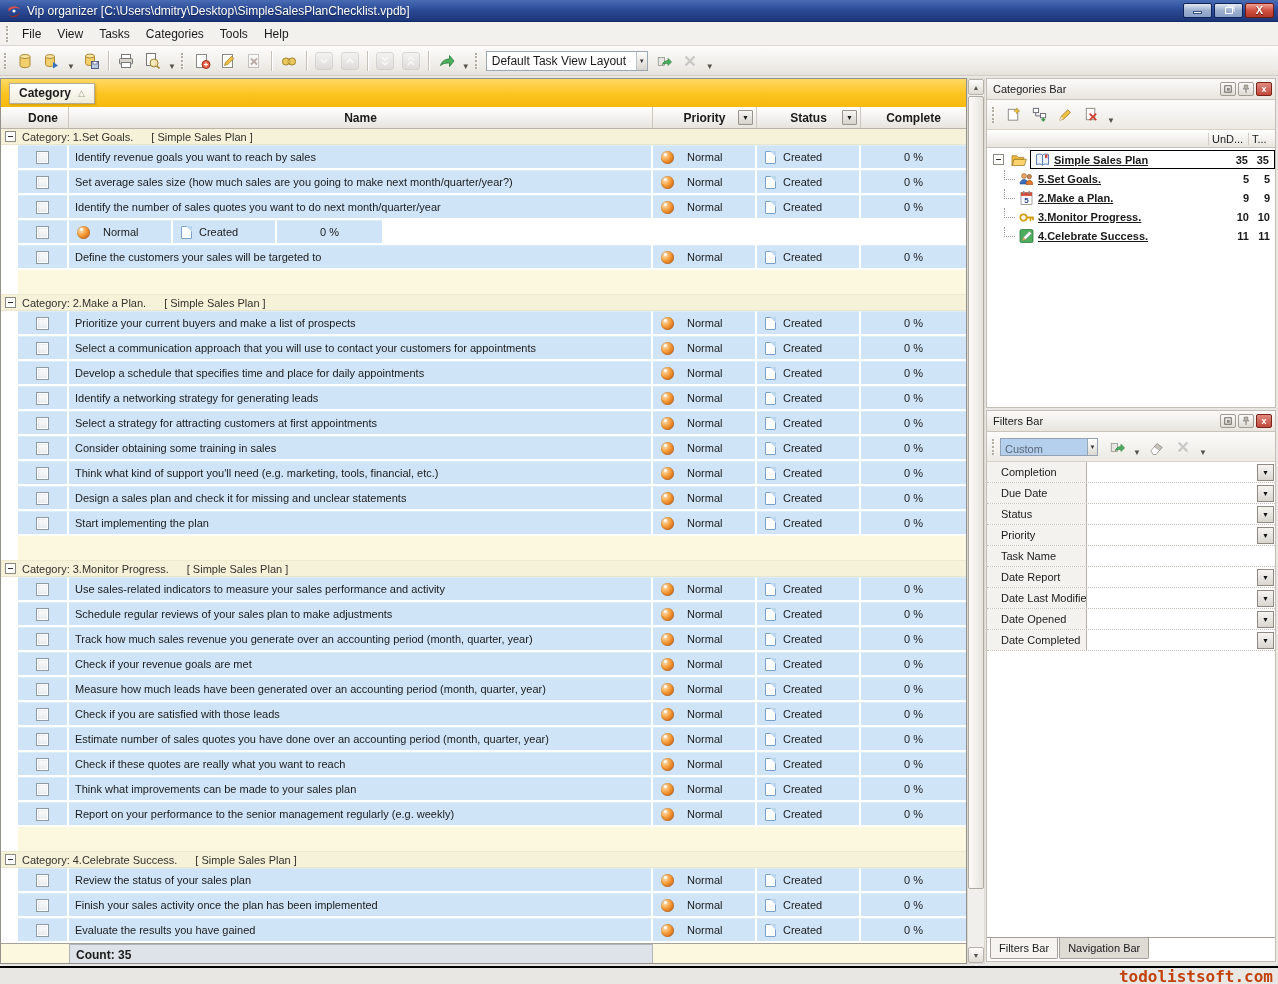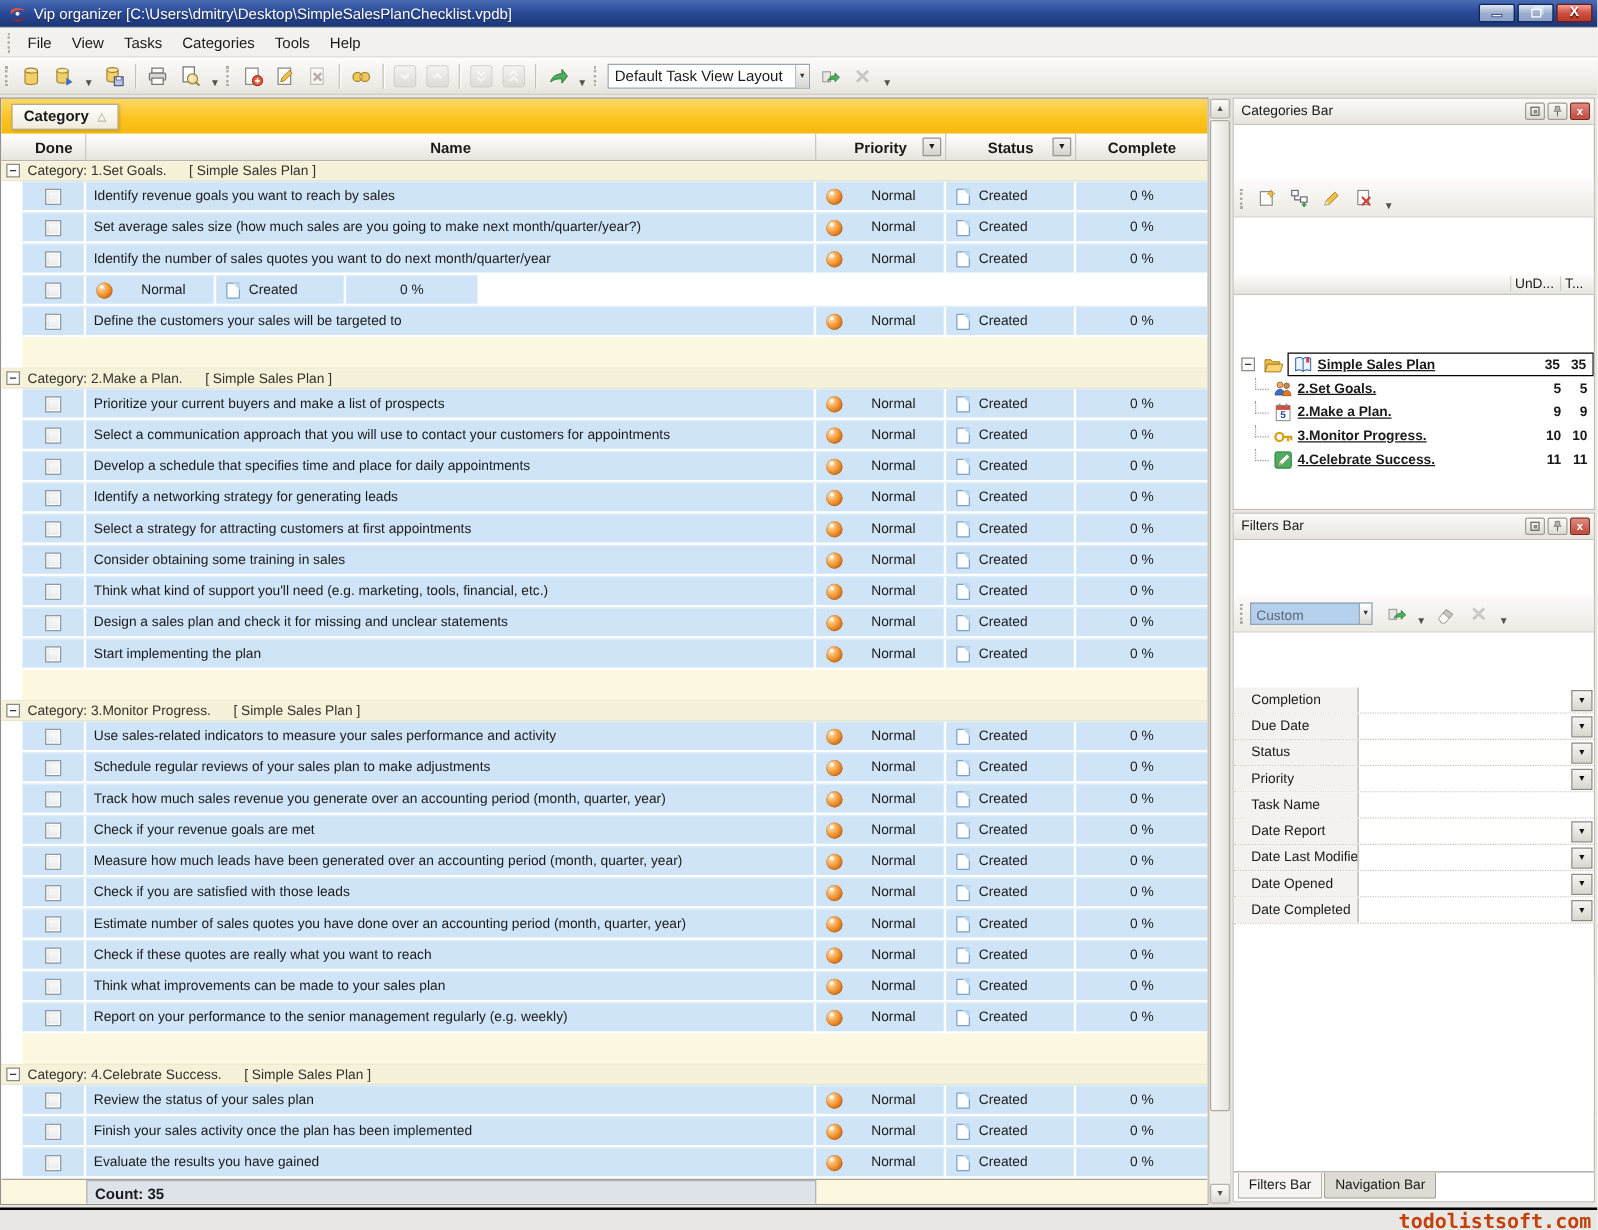--- a/index.html
+++ b/index.html
@@ -58,21 +58,21 @@
   .rows{flex:1;display:flex;flex-direction:column;background:#fff;overflow:hidden;}
   .cat-row{height:16px;flex:0 0 auto;display:flex;align-items:center;background:#f6f1d9;border-bottom:1px solid #eae5cc;color:#33322c;}
   .exp{width:11px;height:11px;border:1px solid #8a8a80;background:#fff;margin:0 6px 0 4px;position:relative;flex:0 0 auto;}
   .exp::after{content:"";position:absolute;left:2px;top:4px;width:5px;height:1px;background:#333;}
   .cat-label{margin-right:18px;}
   .task-row{height:25px;flex:0 0 auto;display:flex;}
   .cell{background:#cfe5f7;border-right:2px solid #fff;border-bottom:2px solid #fff;border-top:1px solid #dcedfa;display:flex;align-items:center;}
   .c-ind{width:17px;background:#fff;border:none;}
   .c-done{width:51px;justify-content:center;}
   .c-name{width:584px;padding-left:6px;}
-  .c-pri{width:104px;padding-left:8px;gap:23px;}
+  .c-pri{width:104px;padding-left:8px;gap:13px;}
   .c-status{width:104px;padding-left:8px;gap:7px;}
   .c-comp{width:105px;justify-content:center;border-right:none;}
   .cb{width:13px;height:13px;border:1px solid #8f9ba3;background:linear-gradient(#fdfdfd,#e7ebee);box-shadow:inset 0 0 0 1px #fff,inset 1px 1px 2px rgba(110,130,150,.35);}
   .ball{width:13px;height:13px;border-radius:50%;position:relative;flex:0 0 auto;
     background:radial-gradient(circle at 4px 4px,#ffe4bc 0%,#f59a36 45%,#ce6a18 78%,#9a4c0e 100%);box-shadow:inset 0 0 1px rgba(90,40,0,.6);}
   .ball::after{content:"";position:absolute;left:3px;top:2.5px;width:3px;height:3px;border-radius:50%;background:rgba(255,255,255,.9);}
   .pgico{width:11px;height:13px;background:#fff;border:1px solid #7aa0cc;position:relative;flex:0 0 auto;border-radius:1px;}
   .pgico::after{content:"";position:absolute;right:-1px;top:-1px;border-style:solid;border-width:0 6px 6px 0;border-color:transparent #bcd6ee transparent transparent;}
   .spacer-row{height:25px;flex:0 0 auto;background:#fcf8e0;border-bottom:1px solid #eeead0;position:relative;}
   .spacer-row::before{content:"";position:absolute;left:0;top:0;width:17px;height:100%;background:#fff;}
@@ -81,21 +81,21 @@
   .count-cell{width:584px;background:#dde3e9;border:1px solid #b0b4b8;display:flex;align-items:center;padding-left:6px;font-weight:bold;font-size:12px;}
   .count-right{flex:1;}
   
   .vscroll{position:absolute;left:967px;top:78px;width:18px;height:886px;background:#f1efeb;border:1px solid #dbd8d2;}
   .sb-btn{position:absolute;left:0px;width:16px;height:16px;background:linear-gradient(#fdfdfc,#dedbd4);border:1px solid #b6b2aa;border-radius:2px;display:flex;align-items:center;justify-content:center;font-size:7px;color:#55524c;}
   .sb-up{top:0;}
   .sb-down{bottom:0;}
   .sb-thumb{position:absolute;left:0;top:17px;width:16px;height:793px;background:linear-gradient(90deg,#fdfcfa,#e6e3dc);border:1px solid #aeaaa2;border-radius:2px;}
   
   .side{position:absolute;left:986px;top:78px;width:290px;}
-  .panel{border:1px solid #c2beb6;background:#fff;display:flex;flex-direction:column;overflow:hidden;gap:44px;}
+  .panel{border:1px solid #c2beb6;background:#fff;display:flex;flex-direction:column;overflow:hidden;}
   .panel-cats{height:330px;}
   .panel-filters{height:552px;margin-top:2px;position:relative;}
   .panel-title{height:21px;flex:0 0 auto;background:linear-gradient(#fbfaf8,#e8e5de);border-bottom:1px solid #c8c4bc;display:flex;align-items:center;padding:0 3px 0 6px;}
   .pt-title{flex:1;}
   .pt-btn{width:16px;height:14px;border:1px solid #a09c94;border-radius:2px;background:linear-gradient(#fbfaf8,#dedbd4);display:flex;align-items:center;justify-content:center;margin-left:2px;}
   .pt-btn.close{background:linear-gradient(#e08a80,#c0483a);border-color:#7c241a;color:#fff;font-weight:bold;font-size:9px;}
   .panel-toolbar{height:30px;flex:0 0 auto;display:flex;align-items:center;background:linear-gradient(#fcfbfa,#eceae3);border-bottom:1px solid #d6d2ca;padding-left:3px;}
   .tree-header{height:18px;flex:0 0 auto;display:flex;align-items:center;background:linear-gradient(#ffffff,#e8e5de);border-bottom:1px solid #c6c2ba;}
   .th-name{flex:1;}
   .th-c1{width:40px;border-left:1px solid #d2cec6;padding-left:3px;}
@@ -960,21 +960,21 @@
         <div class="tree-row">
           <span class="conn"></span>
           <span class="ticon">
             <svg width="17" height="16" viewBox="0 0 16 16">
               <circle cx="5.5" cy="5" r="2.4" fill="#f0a868" stroke="#8a5a28" stroke-width="0.6"></circle>
               <path d="M1.5 13c0-3 2-4.5 4-4.5s4 1.5 4 4.5z" fill="#3a70c0" stroke="#1e4a8a" stroke-width="0.6"></path>
               <circle cx="10.8" cy="5.6" r="2.2" fill="#c88850" stroke="#7a4a20" stroke-width="0.6"></circle>
               <path d="M7.5 13.5c0-2.8 1.6-4.2 3.4-4.2s3.4 1.4 3.4 4.2z" fill="#e07828" stroke="#9a4e12" stroke-width="0.6"></path>
             </svg>
           </span>
-          <span class="tlabel">2.Set Goals.</span>
+          <span class="tlabel">5.Set Goals.</span>
           <span class="tc1">5</span>
           <span class="tc2">5</span>
         </div>
         <div class="tree-row">
           <span class="conn"></span>
           <span class="ticon">
             <svg width="17" height="16" viewBox="0 0 16 16">
               <rect x="2.5" y="2.5" width="11" height="12" fill="#fff" stroke="#8a8a84" stroke-width="0.8"></rect>
               <rect x="2.5" y="2.5" width="11" height="3.4" fill="#d64838"></rect>
               <rect x="4.5" y="1" width="1.4" height="3" fill="#888"></rect>

